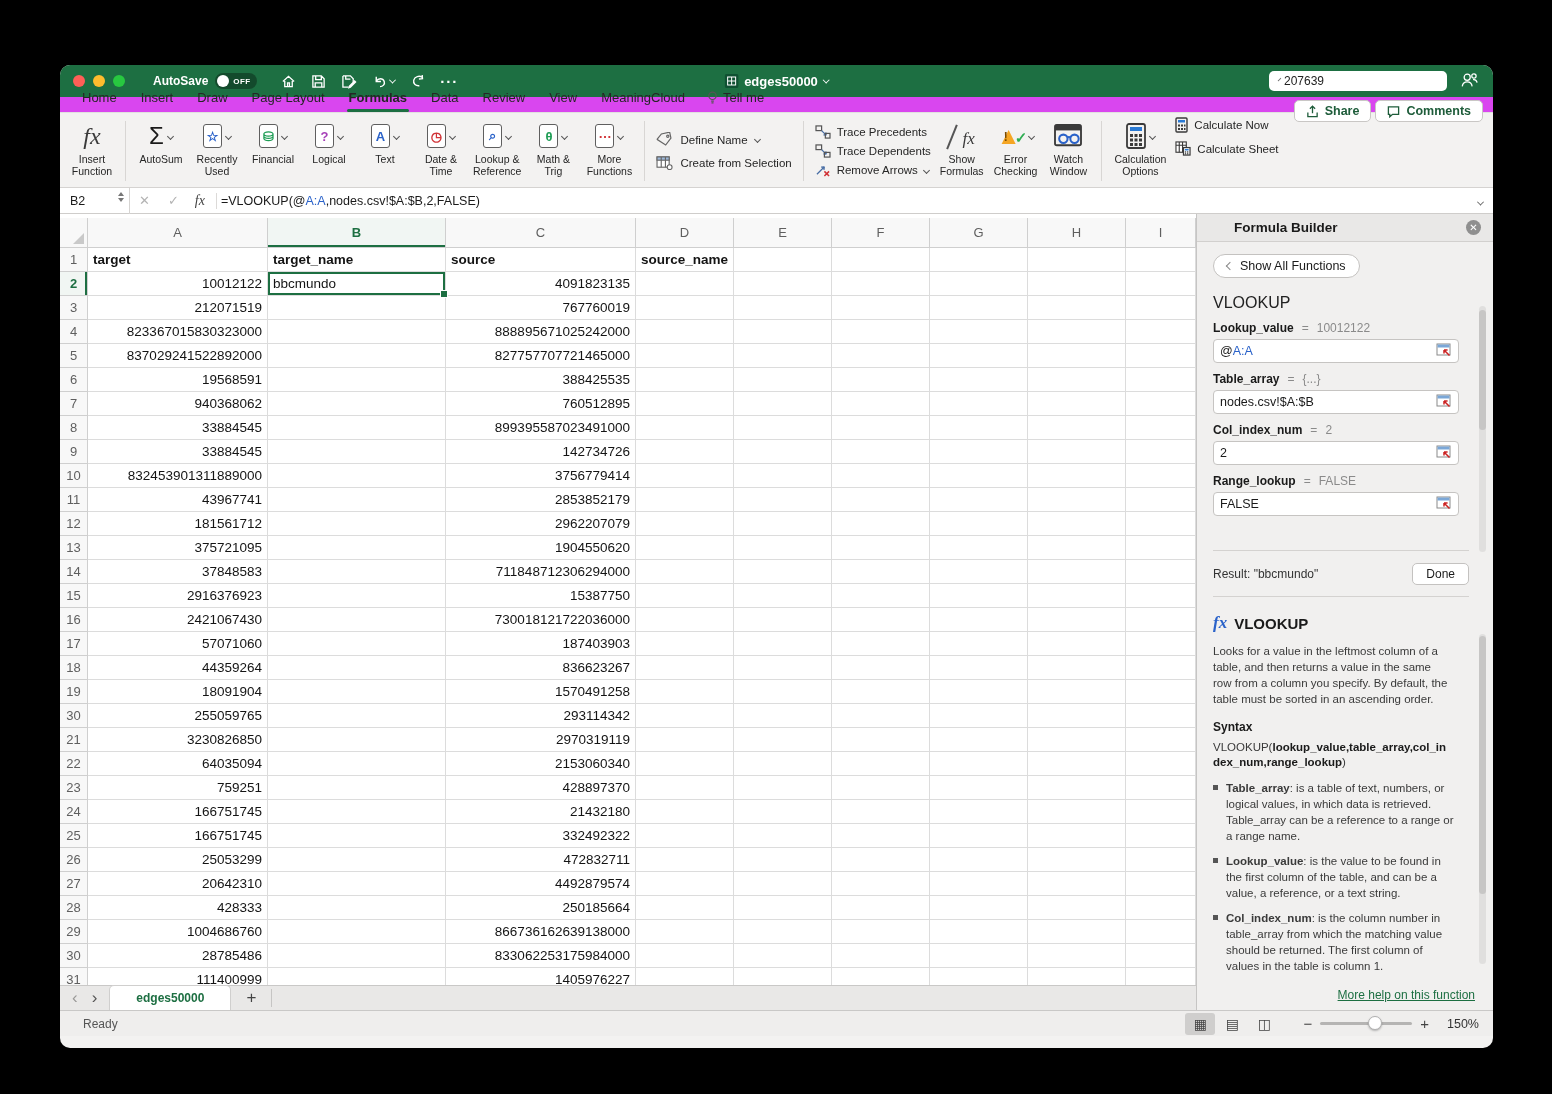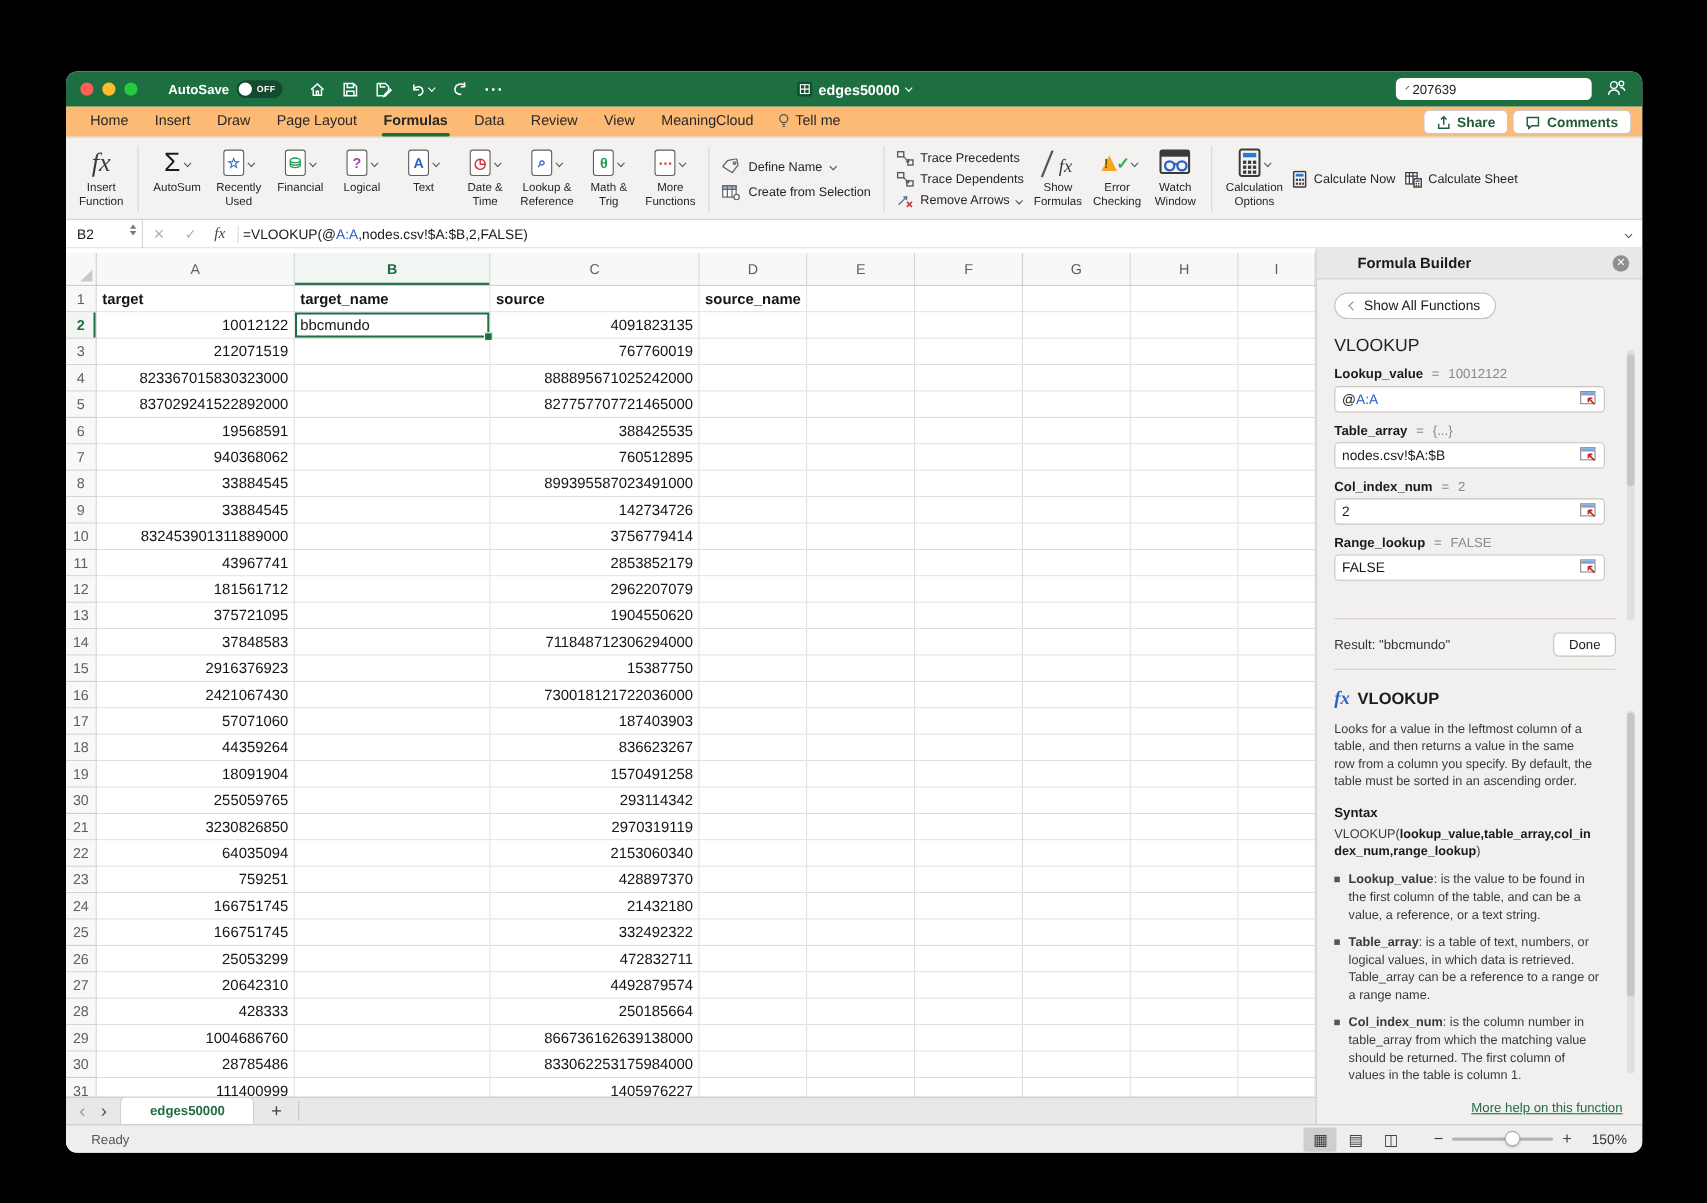--- a/index.html
+++ b/index.html
@@ -21,21 +21,21 @@
   .qaicons svg{display:block}
   .ticon{color:#fff;display:flex;align-items:center;gap:2px;}
   .doctitle{position:absolute;left:50%;top:0;height:32px;transform:translateX(-50%);display:flex;align-items:center;gap:6px;font-size:13px;font-weight:700;}
   .chv{display:inline-block;width:6px;height:6px;border-right:1.5px solid currentColor;border-bottom:1.5px solid currentColor;transform:rotate(45deg) translate(-1px,-1px);}
   .chv-l{transform:rotate(135deg)}
   .searchbox{position:absolute;right:46px;top:6px;width:178px;height:20px;background:#fff;border-radius:5px;display:flex;align-items:center;padding:0 6px;color:#222;font-size:12px;gap:4px;}
   .searchbox .grow{flex:1}
   .avatar{position:absolute;right:14px;top:6px;}
 
   
-  .menubar{position:relative;height:28px;background:#fdba74;display:flex;align-items:flex-end;padding-left:10px;border-bottom:1px solid #e2e1e0;}
+  .menubar{position:relative;height:16px;background:#d946ef;display:flex;align-items:flex-end;padding-left:10px;border-bottom:1px solid #e2e1e0;}
   .tab{font-size:13px;color:#262626;padding:5px 12px 7px;position:relative;white-space:nowrap;}
   .tab.active{font-weight:700;}
   .tab.active::after{content:'';position:absolute;left:10px;right:10px;bottom:0;height:3px;background:var(--accent);border-radius:2px;}
   .tellme{display:flex;align-items:center;gap:5px;font-size:13px;color:#262626;padding:5px 10px 7px;}
   .mb-right{position:absolute;right:10px;top:3px;display:flex;gap:4px;}
   .pillbtn{display:flex;align-items:center;gap:6px;height:22px;padding:0 11px;background:#fff;border:1px solid #c9c7c5;border-radius:5px;font-size:12.5px;font-weight:700;color:#1e5c3a;}
 
   
   .ribbon{height:75px;background:#f3f2f1;border-bottom:1px solid #d5d3d1;display:flex;align-items:stretch;padding:4px 6px 2px;}
   .rdiv{width:1px;background:#d8d6d4;margin:4px 7px;}
@@ -51,21 +51,21 @@
   .schv{width:5px;height:5px;border-right:1.3px solid #555;border-bottom:1.3px solid #555;display:inline-block;transform:rotate(45deg);}
   .namegrp{display:flex;flex-direction:column;justify-content:center;gap:9px;padding:0 4px;}
   .nrow{display:flex;align-items:center;gap:7px;font-size:11.5px;color:#262626;white-space:nowrap;}
   .tracegrp{display:flex;flex-direction:column;justify-content:center;gap:5px;padding:0 4px;}
   .trow{display:flex;align-items:center;gap:6px;font-size:11.5px;color:#262626;white-space:nowrap;}
   .warn{position:relative;font-size:24px;color:#f5a623;line-height:24px;}
   .warn .wk{position:absolute;right:-7px;bottom:-2px;color:#2eae52;font-size:15px;font-weight:700;}
   .sfico{position:relative;width:26px;height:26px;}
   .sfico .fxs{position:absolute;right:0;bottom:0;font-family:"Liberation Serif",serif;font-style:italic;font-size:17px;color:#3a3a3a;}
   .sfico .slash{position:absolute;left:2px;top:1px;width:1.8px;height:26px;background:#555;transform:rotate(22deg);}
-  .calcgrp{display:flex;gap:8px;padding:0 4px;}
+  .calcgrp{display:flex;flex-direction:column;gap:8px;padding:0 4px;}
 
   
   .fbar{height:26px;background:#fff;border-bottom:1px solid #cfcdCB;display:flex;align-items:center;}
   .namebox{width:70px;height:26px;display:flex;align-items:center;padding-left:10px;border-right:1px solid #d6d4d2;font-size:12.5px;color:#1a1a1a;position:relative;}
   .stepper{position:absolute;right:5px;top:4px;display:flex;flex-direction:column;gap:2px;}
   .stepper i{display:block;width:0;height:0;border-left:3.5px solid transparent;border-right:3.5px solid transparent;}
   .stp-up{border-bottom:4.5px solid #777;}
   .stp-dn{border-top:4.5px solid #777;}
   .fbtn{color:#b3b3b3;font-size:13px;padding:0 9px;}
   .fxsm{font-family:"Liberation Serif",serif;font-style:italic;font-size:14px;color:#444;padding:0 7px;}
@@ -972,24 +972,24 @@
         <div class="pdivider" style="margin-top:11px;"></div>
         <div class="fxhead">
           <span class="fxblue">fx</span>
           <span class="fxname">VLOOKUP</span>
         </div>
         <div class="pdesc">Looks for a value in the leftmost column of a table, and then returns a value in the same row from a column you specify. By default, the table must be sorted in an ascending order.</div>
         <div class="syntitle">Syntax</div>
         <div class="synline"><span>VLOOKUP(</span><b>lookup_value,table_array,col_index_num,range_lookup</b><span>)</span></div>
         <div class="params" id="bf-params">
               <div class="param">
-                <span><b>Lookup_value</b>: is the value to be found in the first column of the table, and can be a value, a reference, or a text string.</span>
+                <span><b>Table_array</b>: is a table of text, numbers, or logical values, in which data is retrieved. Table_array can be a reference to a range or a range name.</span>
               </div>
               <div class="param">
-                <span><b>Table_array</b>: is a table of text, numbers, or logical values, in which data is retrieved. Table_array can be a reference to a range or a range name.</span>
+                <span><b>Lookup_value</b>: is the value to be found in the first column of the table, and can be a value, a reference, or a text string.</span>
               </div>
               <div class="param">
                 <span><b>Col_index_num</b>: is the column number in table_array from which the matching value should be returned. The first column of values in the table is column 1.</span>
               </div>
             </div>
         <div class="psb sb2">
               <span class="thumb"></span>
             </div>
         <a class="morehelp">More help on this function</a>
       </div>

